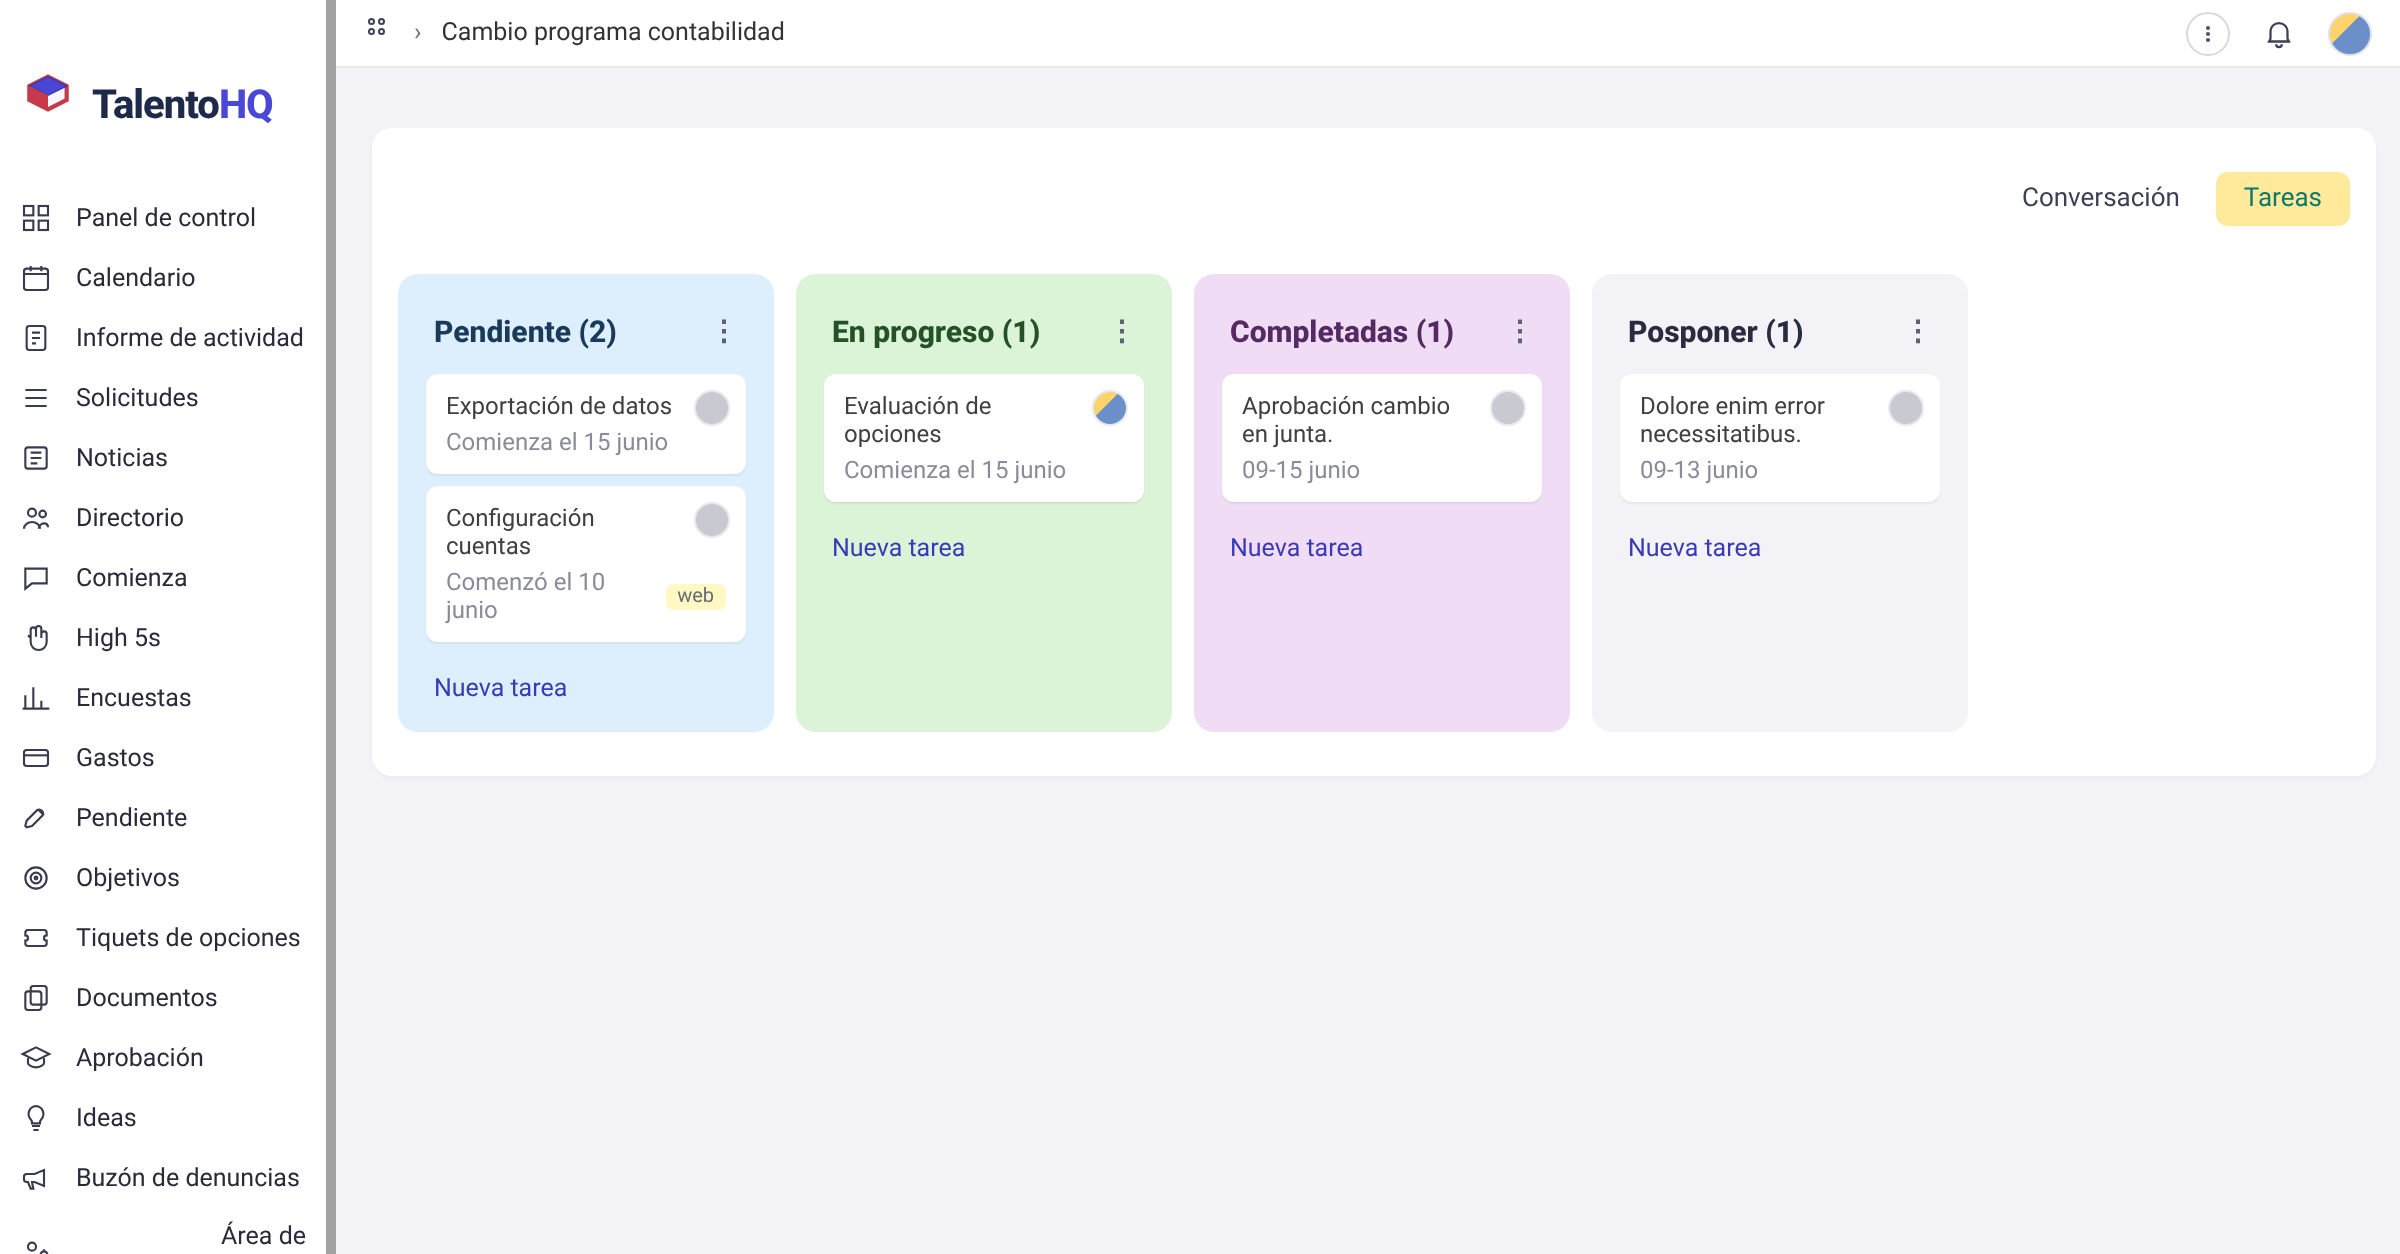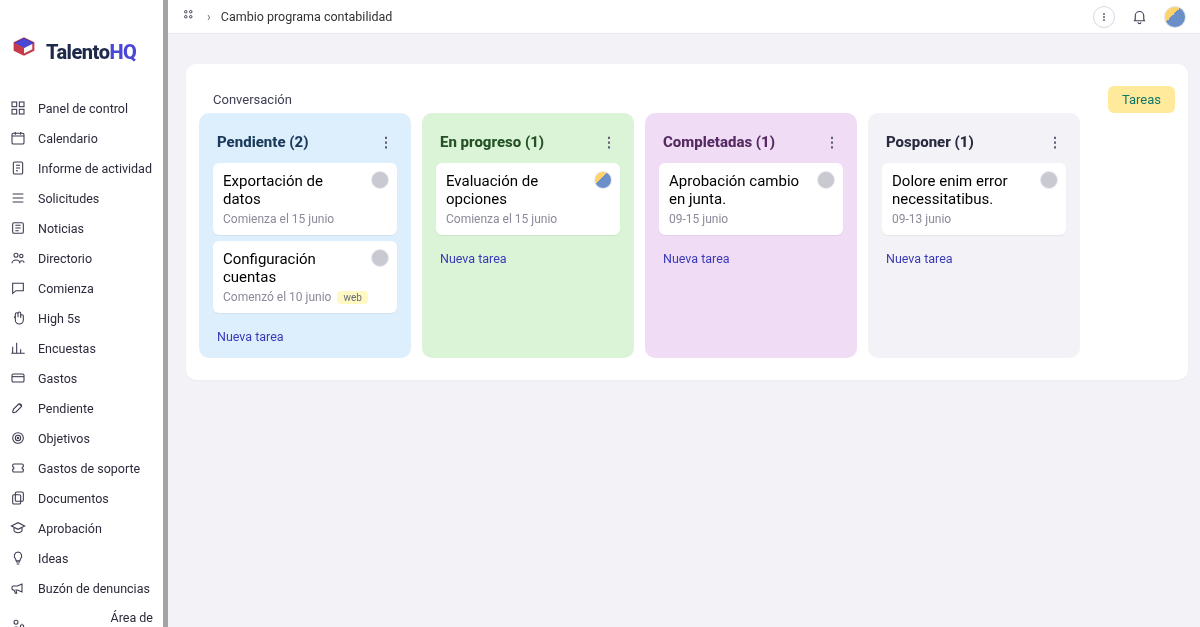--- a/index.html
+++ b/index.html
@@ -79,33 +79,33 @@
     border: 1px solid #e0e0e8;
   }
 
   .content { padding: 30px 12px 12px 18px; }
   .board-panel {
     background: #ffffff;
     border-radius: 10px;
     padding: 22px 13px 22px 13px;
     box-shadow: 0 1px 2px rgba(20,20,40,0.04);
   }
-  .tabs { display: flex; justify-content: space-between; gap: 4px; }
+  .tabs { display: flex; justify-content: flex-end; gap: 4px; margin-bottom: 24px; }
   .tab {
     padding: 6px 14px;
     border-radius: 6px;
     font-size: 13px;
     color: #404055;
     cursor: pointer;
   }
   .tab.active { background: #ffe99a; color: #0f766e; font-weight: 400; }
 
   .columns { display: flex; gap: 11px; }
   .col {
-    width: 212px;
+    width: 188px;
     border-radius: 10px;
     padding: 14px 0 14px 0;
     display: flex;
     flex-direction: column;
   }
   .col-pendiente { background: #ddeffd; }
   .col-progreso  { background: #dbf3d6; }
   .col-completas { background: #f0ddf5; }
   .col-posponer  { background: #f3f3f7; }
 
@@ -122,21 +122,21 @@
 
   .cards { display: flex; flex-direction: column; gap: 6px; padding: 0 14px 10px 14px; }
   .card {
     background: #ffffff;
     border-radius: 6px;
     padding: 9px 10px 9px 10px;
     box-shadow: 0 1px 1px rgba(20,20,40,0.06);
     position: relative;
     min-height: 44px;
   }
-  .card-title { font-size: 15px; color: #000000; margin-bottom: 4px; padding-right: 24px; }
+  .card-title { font-size: 12px; color: #404040; margin-bottom: 4px; padding-right: 24px; }
   .card-sub { font-size: 12px; color: #8a8a9a; display: flex; align-items: center; gap: 6px; }
   .card-avatar {
     position: absolute; top: 8px; right: 8px;
     width: 18px; height: 18px; border-radius: 50%;
     background: #c9c9d2;
     border: 1px solid #e8e8ef;
   }
   .card-avatar.gold { background: linear-gradient(135deg, #ffd36b 0%, #ffd36b 40%, #6b8fc9 40%, #6b8fc9 100%); }
   .chip {
     font-size: 10px;
@@ -277,21 +277,21 @@
             </svg>
           </span>
           <span>Objetivos</span>
         </div>
       <div class="nav-item">
           <span class="nav-icon">
             <svg viewBox="0 0 24 24">
               <path d="M4 8a2 2 0 012-2h12a2 2 0 012 2v2a2 2 0 000 4v2a2 2 0 01-2 2H6a2 2 0 01-2-2v-2a2 2 0 000-4V8z"></path>
             </svg>
           </span>
-          <span>Gastos de soporte</span>
+          <span>Tiquets de opciones</span>
         </div>
       <div class="nav-item">
           <span class="nav-icon">
             <svg viewBox="0 0 24 24">
               <rect x="8" y="3" width="12" height="14" rx="2"></rect>
               <rect x="4" y="7" width="12" height="14" rx="2"></rect>
             </svg>
           </span>
           <span>Documentos</span>
         </div>

